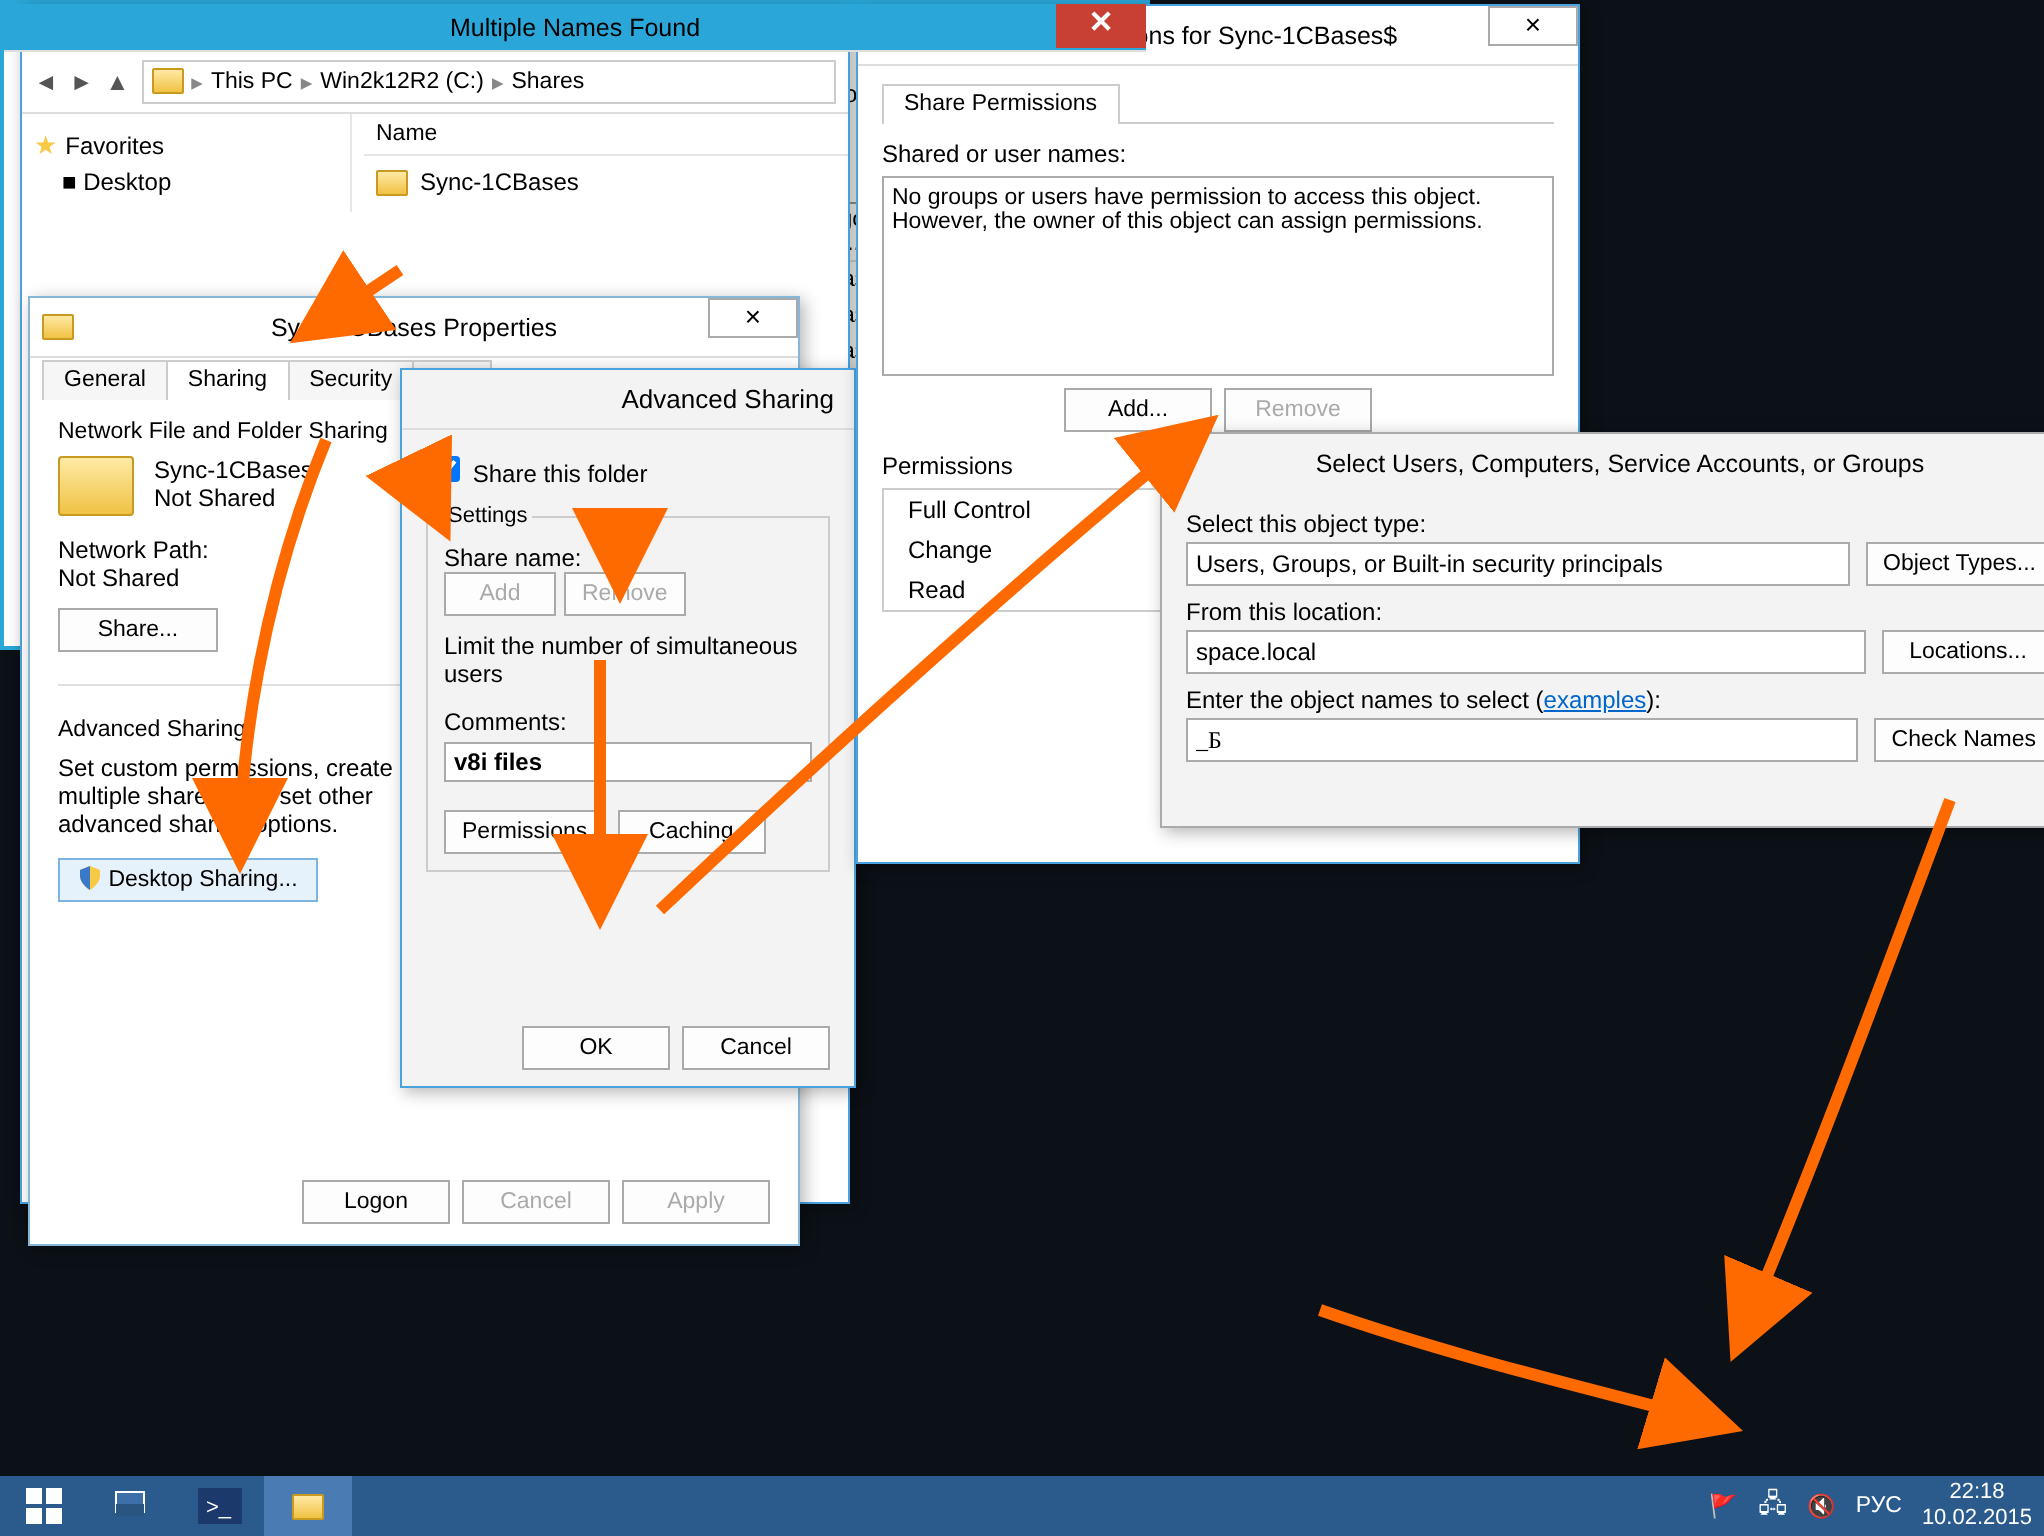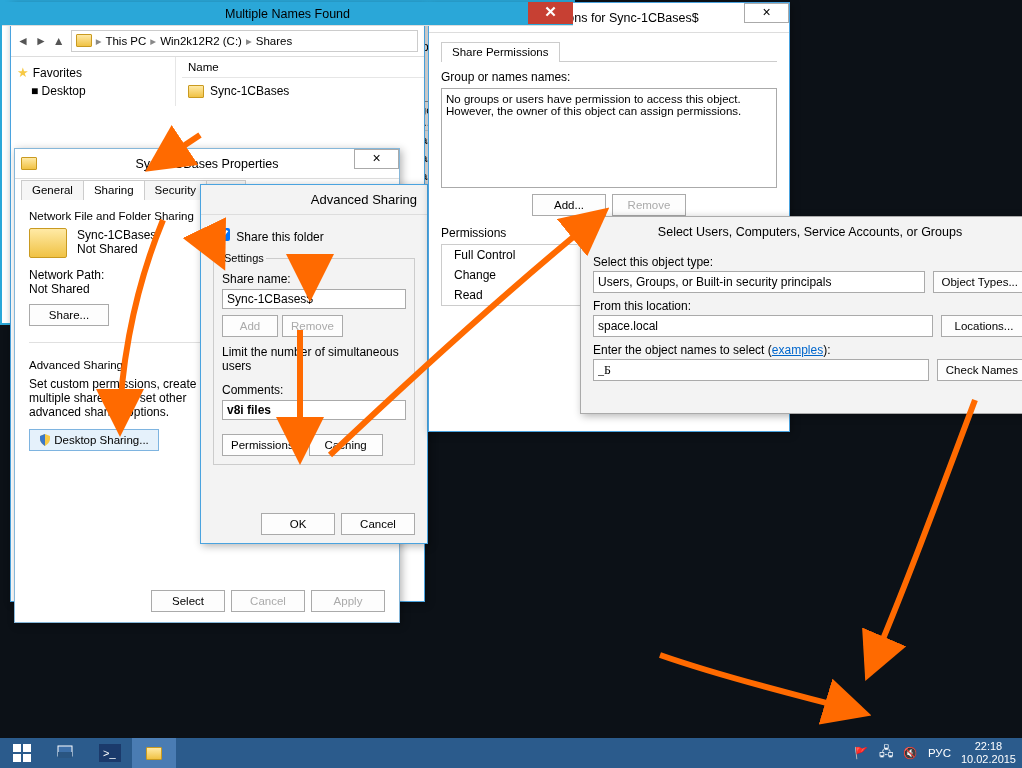--- a/index.html
+++ b/index.html
@@ -131,34 +131,33 @@
     <div class="group-label">Advanced Sharing</div>
     <div style="margin-bottom:10px;width:170px">Set custom permissions, create multiple shares, and set other advanced sharing options.</div>
     <div class="btn" style="min-width:130px;background:#e5f1fb;border-color:#7eb4e0">
       <span class="shield"><svg viewBox="0 0 12 12">
             <path fill="#f7c945" d="M6 0l5 2v3c0 4-5 7-5 7S1 9 1 5V2z"></path>
             <path fill="#3a78c9" d="M6 0v12S1 9 1 5V2z"></path>
           </svg></span><span>Desktop Sharing...</span>
     </div>
   </div>
   <div style="position:absolute;bottom:10px;right:14px;display:flex;gap:6px">
-    <div class="btn">Select</div>
+    <div class="btn">Logon</div>
     <div class="btn disabled">Cancel</div>
     <div class="btn disabled">Apply</div>
   </div>
 </div>
 
 <div id="adv" class="win">
   <div class="titlebar" style="background:#f3f3f3;text-align:right;padding-right:10px;font-size:13px">Advanced Sharing</div>
   <div style="padding:10px 12px">
     <label><input type="checkbox" checked="" style=""> <span>Share this folder</span></label>
     <fieldset style="margin-top:8px">
       <legend style="font-size:11px">Settings</legend>
       <div>Share name:</div>
-      <input class="txt" style="margin: 3px 0px 6px;" value="Sync-1CBases$">
       <div style="display:flex;gap:4px;margin-bottom:8px">
         <div class="btn disabled" style="min-width:56px">Add</div>
         <div class="btn disabled" style="min-width:56px">Remove</div>
       </div>
       <div style="margin-bottom:10px">Limit the number of simultaneous users</div>
       <div>Comments:</div>
       <input class="txt" style="margin: 3px 0px 14px; font-weight: bold;" value="v8i files">
       <div style="display:flex;gap:6px">
         <div class="btn">Permissions</div>
         <div class="btn">Caching</div>
@@ -170,21 +169,21 @@
     <div class="btn">Cancel</div>
   </div>
 </div>
 
 <div id="perm" class="win">
   <div class="titlebar"><span>Permissions for Sync-1CBases$</span><div class="closebtn">×</div></div>
   <div style="padding:8px 12px">
     <div class="tab-row" style="margin:0 0 8px">
         <div class="tab active">Share Permissions</div>
       </div>
-    <div>Group or names names:</div>
+    <div>Shared or user names:</div>
     <div style="border:1px solid #aaa;height:100px;padding:4px;font-size:11.5px;margin:4px 0 6px;background:#fff">No groups or users have permission to access this object. However, the owner of this object can assign permissions.</div>
     <div style="text-align:right;display:flex;justify-content:center;gap:6px">
       <div class="btn">Add...</div>
       <div class="btn disabled">Remove</div>
     </div>
     <div style="margin-top:10px">Permissions</div>
     <div style="border:1px solid #ccc;background:#fff;margin-top:4px">
       <div style="padding:3px 12px">Full Control</div>
       <div style="padding:3px 12px">Change</div>
       <div style="padding:3px 12px">Read</div>

